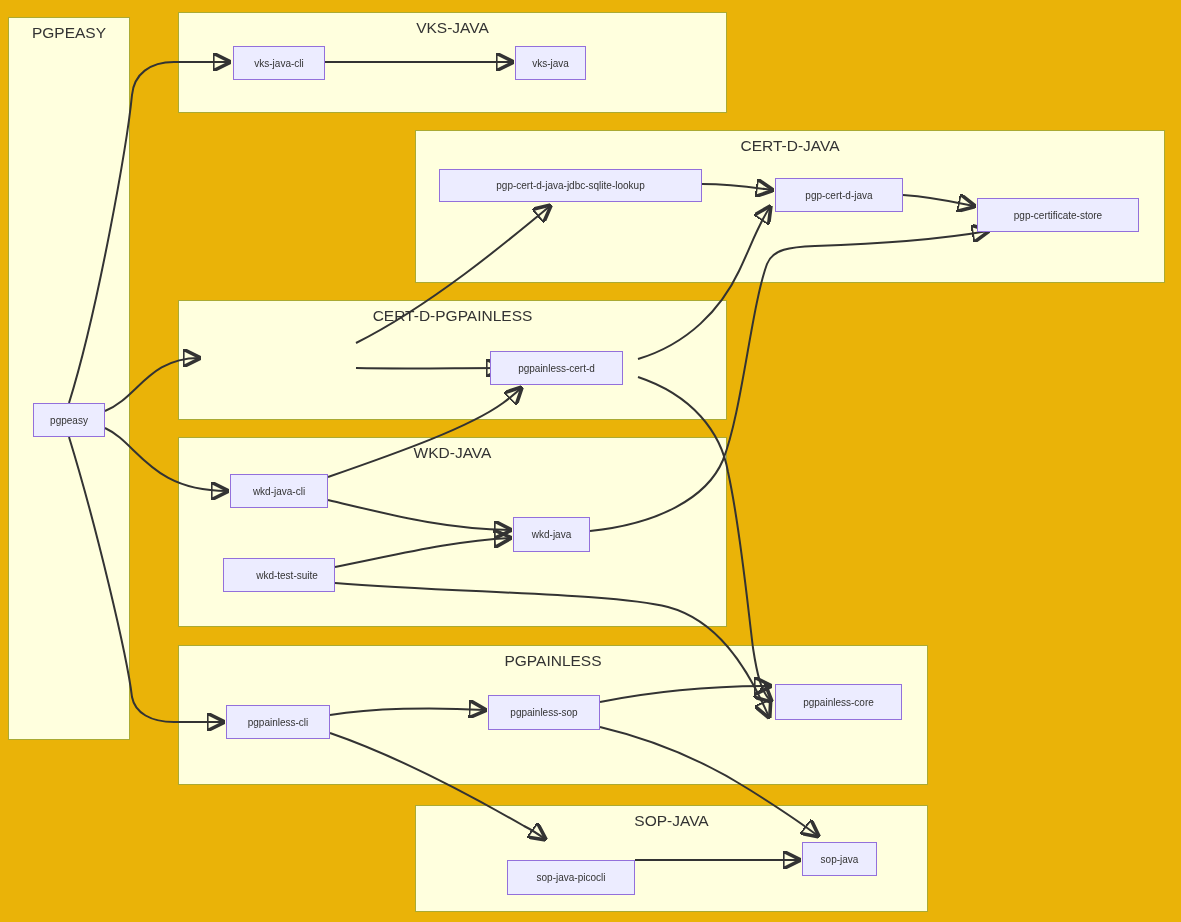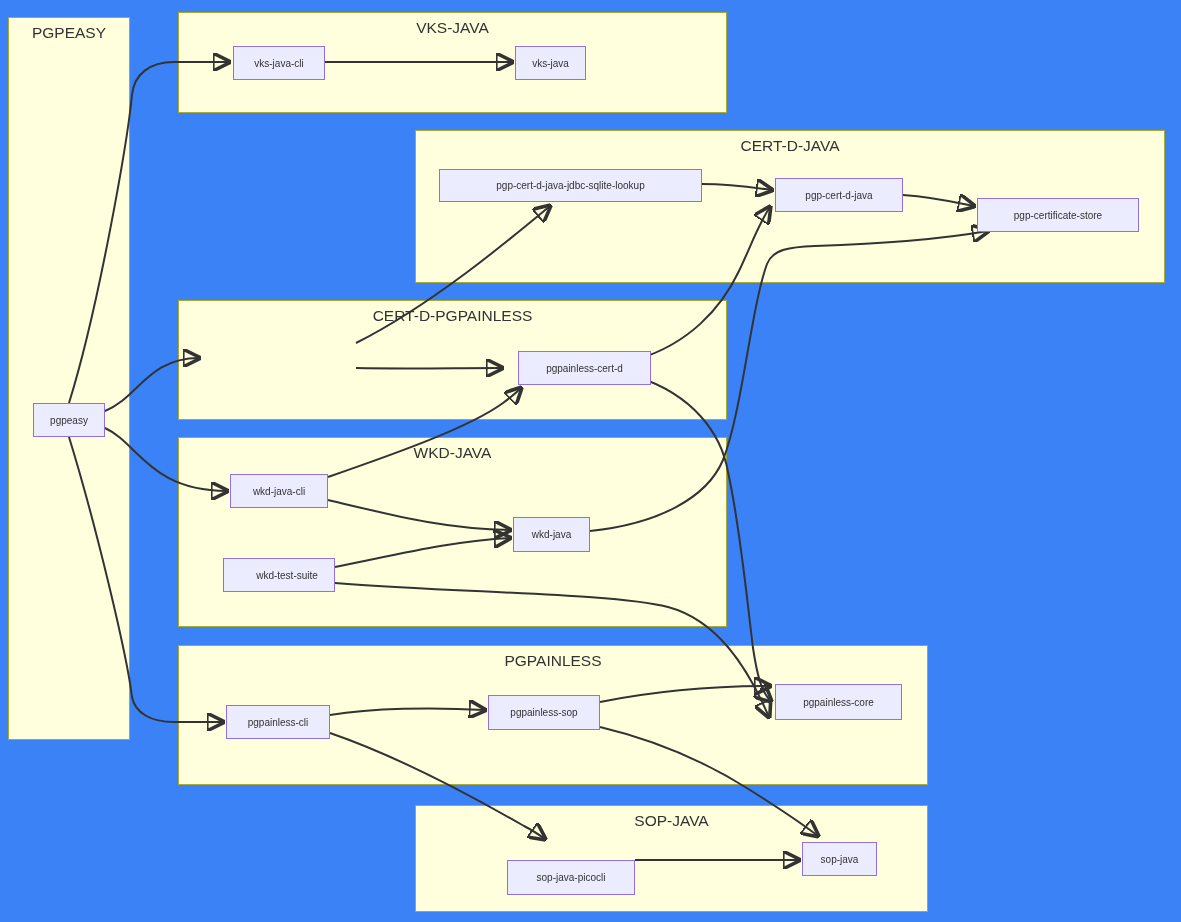--- a/index.html
+++ b/index.html
@@ -1,17 +1,17 @@
 <!DOCTYPE html>
 <html><head>
 <meta charset="utf-8">
 <style>
   html,body{margin:0;padding:0;background:#000;}
   #canvas{
-    position:relative;width:1181px;height:922px;background:#3b82f6;overflow:hidden;
+    position:relative;width:1181px;height:922px;background:#eab308;overflow:hidden;
     font-family:"Liberation Sans", sans-serif;
   }
   .sg{
     position:absolute;background:#ffffde;border:1.5px solid #aaaa33;box-sizing:border-box;
   }
   .sg-title{
     width:100%;text-align:center;margin-top:6px;color:#333333;font-size:15.5px;
   }
   .node{
     position:absolute;background:#ECECFF;border:1.5px solid #9370DB;box-sizing:border-box;
@@ -76,21 +76,21 @@
     <path marker-end="url(#arrow)" d="M 600,727 C 655,740 706,762 750,790 C 777,807 800,822 818,836"></path>
     <path marker-end="url(#arrow)" d="M 635,860 L 799,860"></path>
   </svg>
 
   <div class="node" style="left:33px;top:403px;width:72px;height:34px;">pgpeasy</div>
   <div class="node" style="left:233px;top:46px;width:92px;height:34px;">vks-java-cli</div>
   <div class="node" style="left:515px;top:46px;width:71px;height:34px;">vks-java</div>
   <div class="node" style="left:439px;top:169px;width:263px;height:33px;">pgp-cert-d-java-jdbc-sqlite-lookup</div>
   <div class="node" style="left:775px;top:178px;width:128px;height:34px;">pgp-cert-d-java</div>
   <div class="node" style="left:977px;top:198px;width:162px;height:34px;">pgp-certificate-store</div>
-  <div class="node" style="left:518px;top:351px;width:133px;height:34px;">pgpainless-cert-d</div>
+  <div class="node" style="left:490px;top:351px;width:133px;height:34px;">pgpainless-cert-d</div>
   <div class="node" style="left:230px;top:474px;width:98px;height:34px;">wkd-java-cli</div>
   <div class="node" style="left:513px;top:517px;width:77px;height:35px;">wkd-java</div>
   <div class="node" style="left:223px;top:558px;width:112px;height:34px;padding-left:16px;">wkd-test-suite</div>
   <div class="node" style="left:226px;top:705px;width:104px;height:34px;">pgpainless-cli</div>
   <div class="node" style="left:488px;top:695px;width:112px;height:35px;">pgpainless-sop</div>
   <div class="node" style="left:775px;top:684px;width:127px;height:36px;">pgpainless-core</div>
   <div class="node" style="left:507px;top:860px;width:128px;height:35px;">sop-java-picocli</div>
   <div class="node" style="left:802px;top:842px;width:75px;height:34px;">sop-java</div>
 
 </div>

